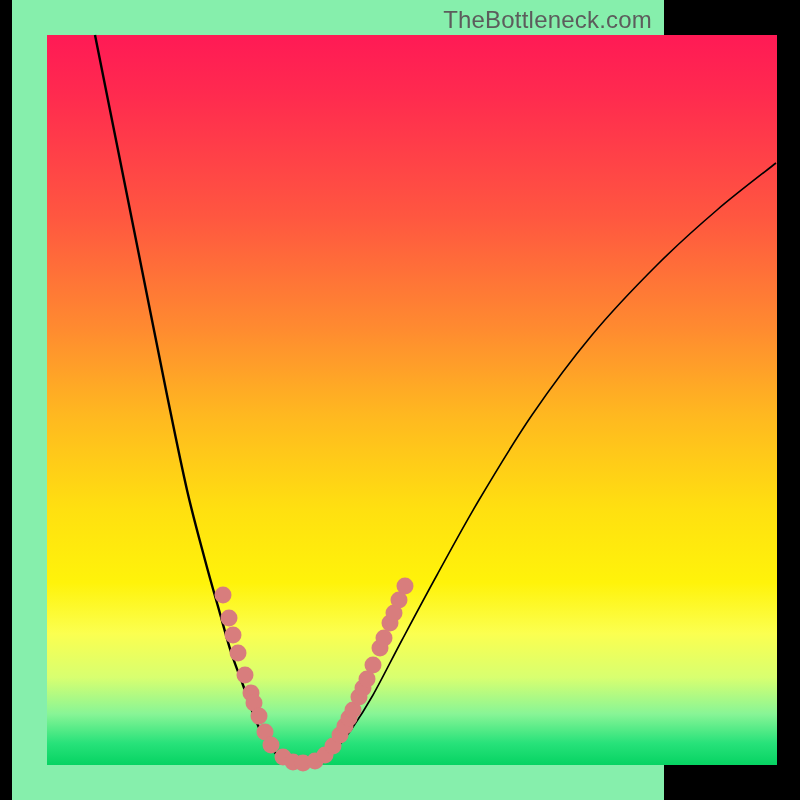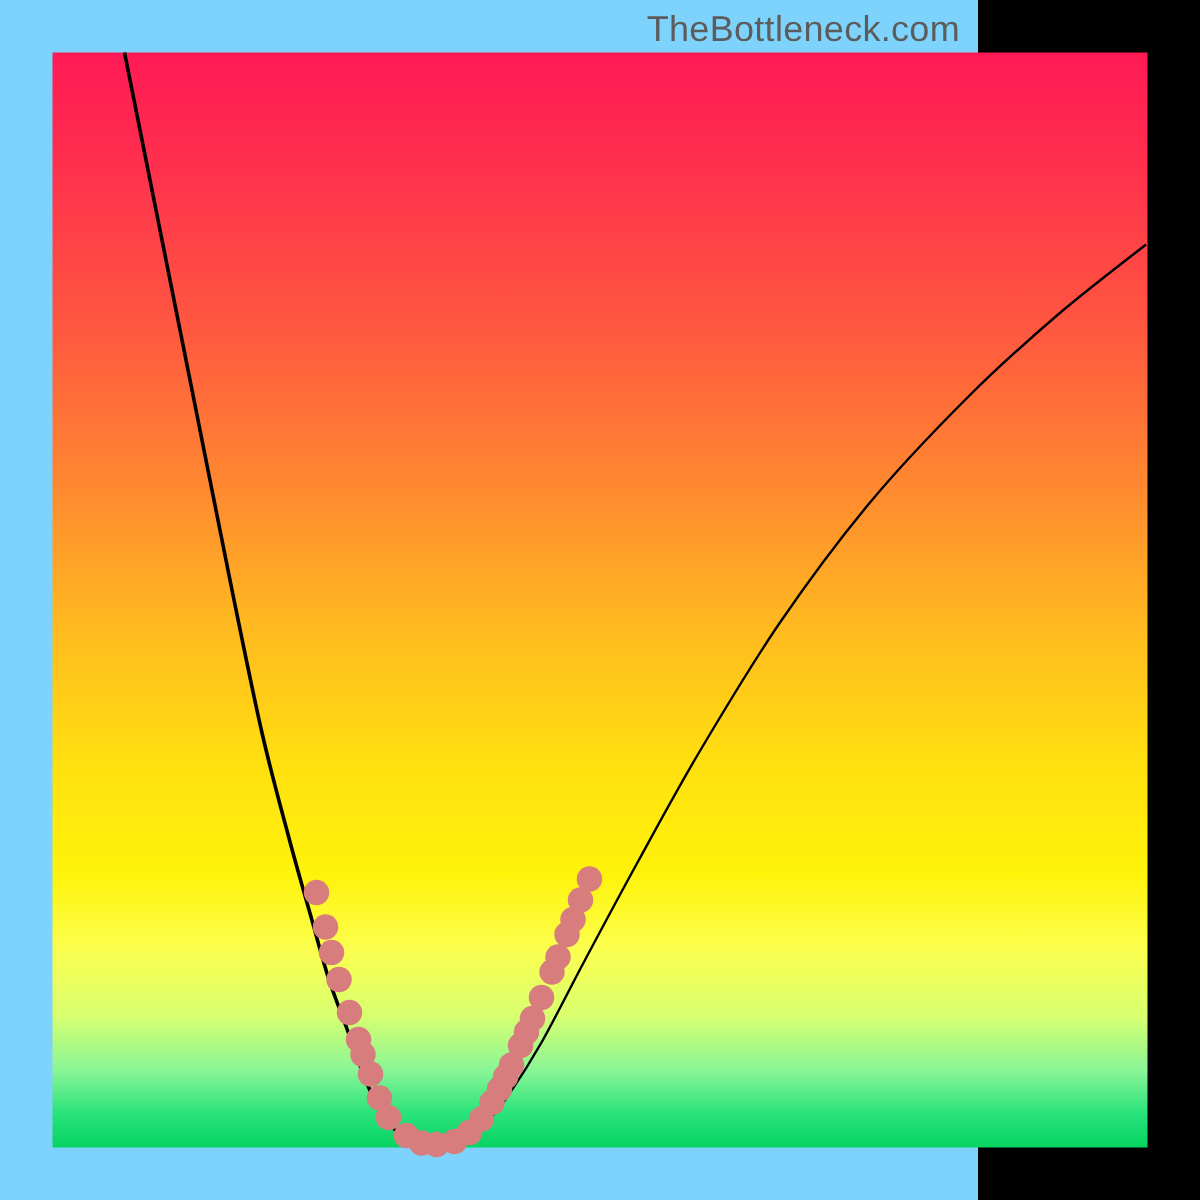--- a/index.html
+++ b/index.html
@@ -6,24 +6,24 @@
     margin: 0;
     padding: 0;
     width: 800px;
     height: 800px;
     background: #000;
     font-family: Arial, Helvetica, sans-serif;
     overflow: hidden;
   }
   .frame {
     position: absolute;
-    left: 0; top: 0;
+    left: 12px; top: 0;
     width: 652px;
     height: 800px;
-    background: #7dd3fc;
+    background: #86efac;
   }
   .plot {
     position: absolute;
     left: 35px;
     top: 35px;
     width: 730px;
     height: 730px;
     
     background: linear-gradient(to bottom,
       #ff1a55 0%,

